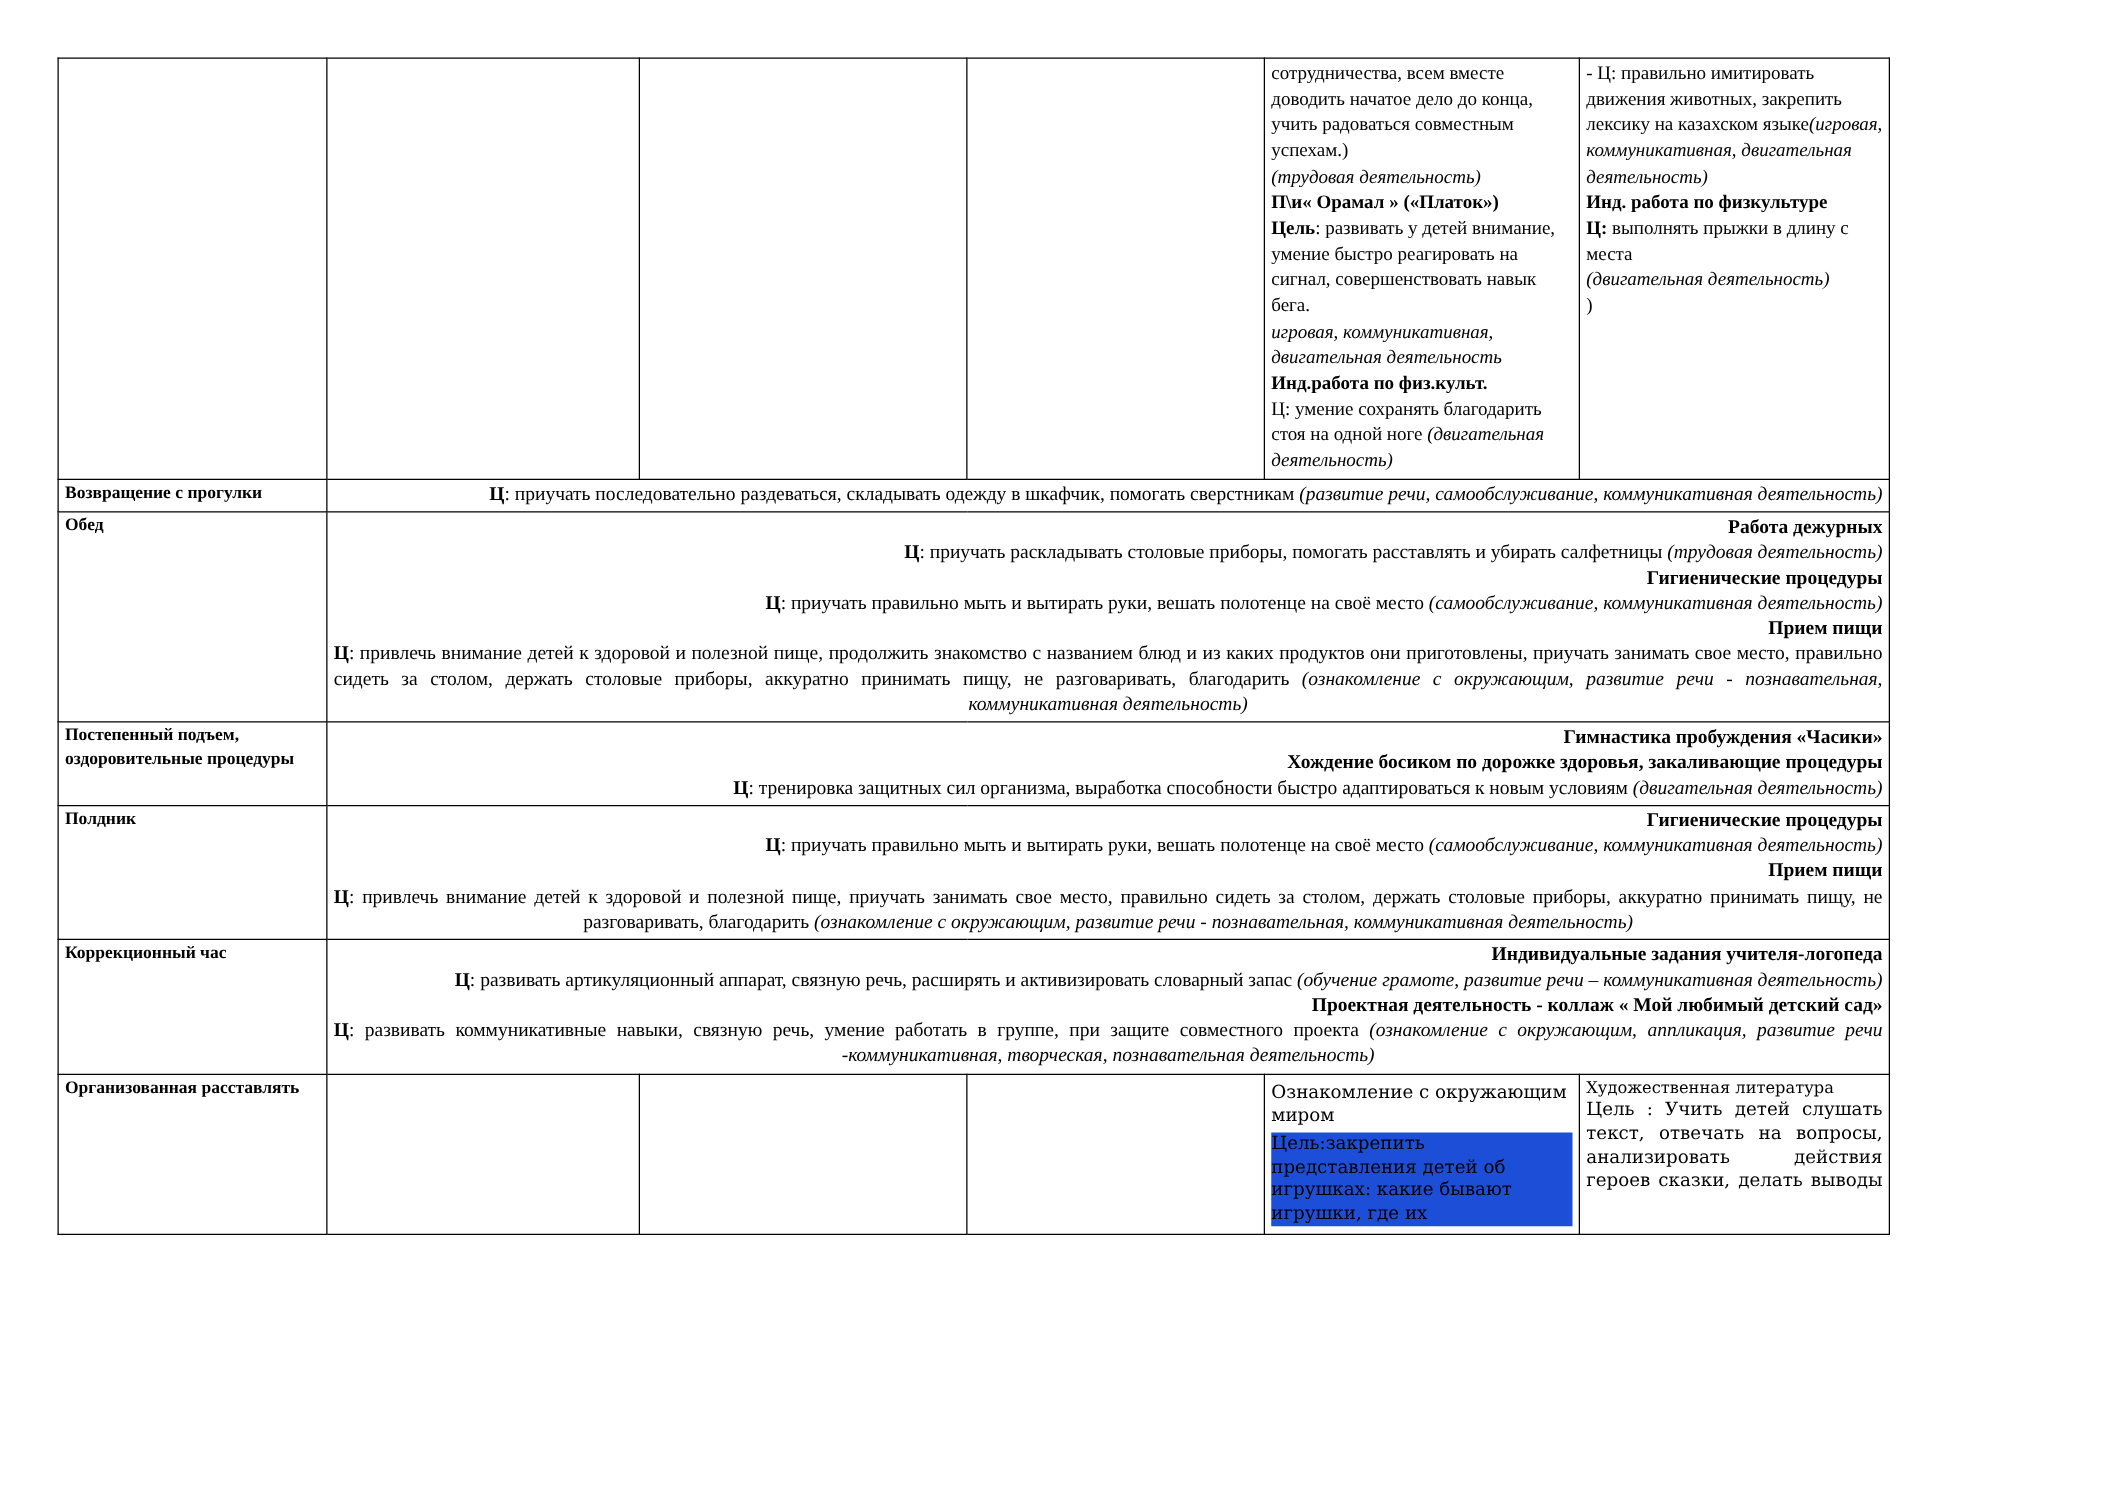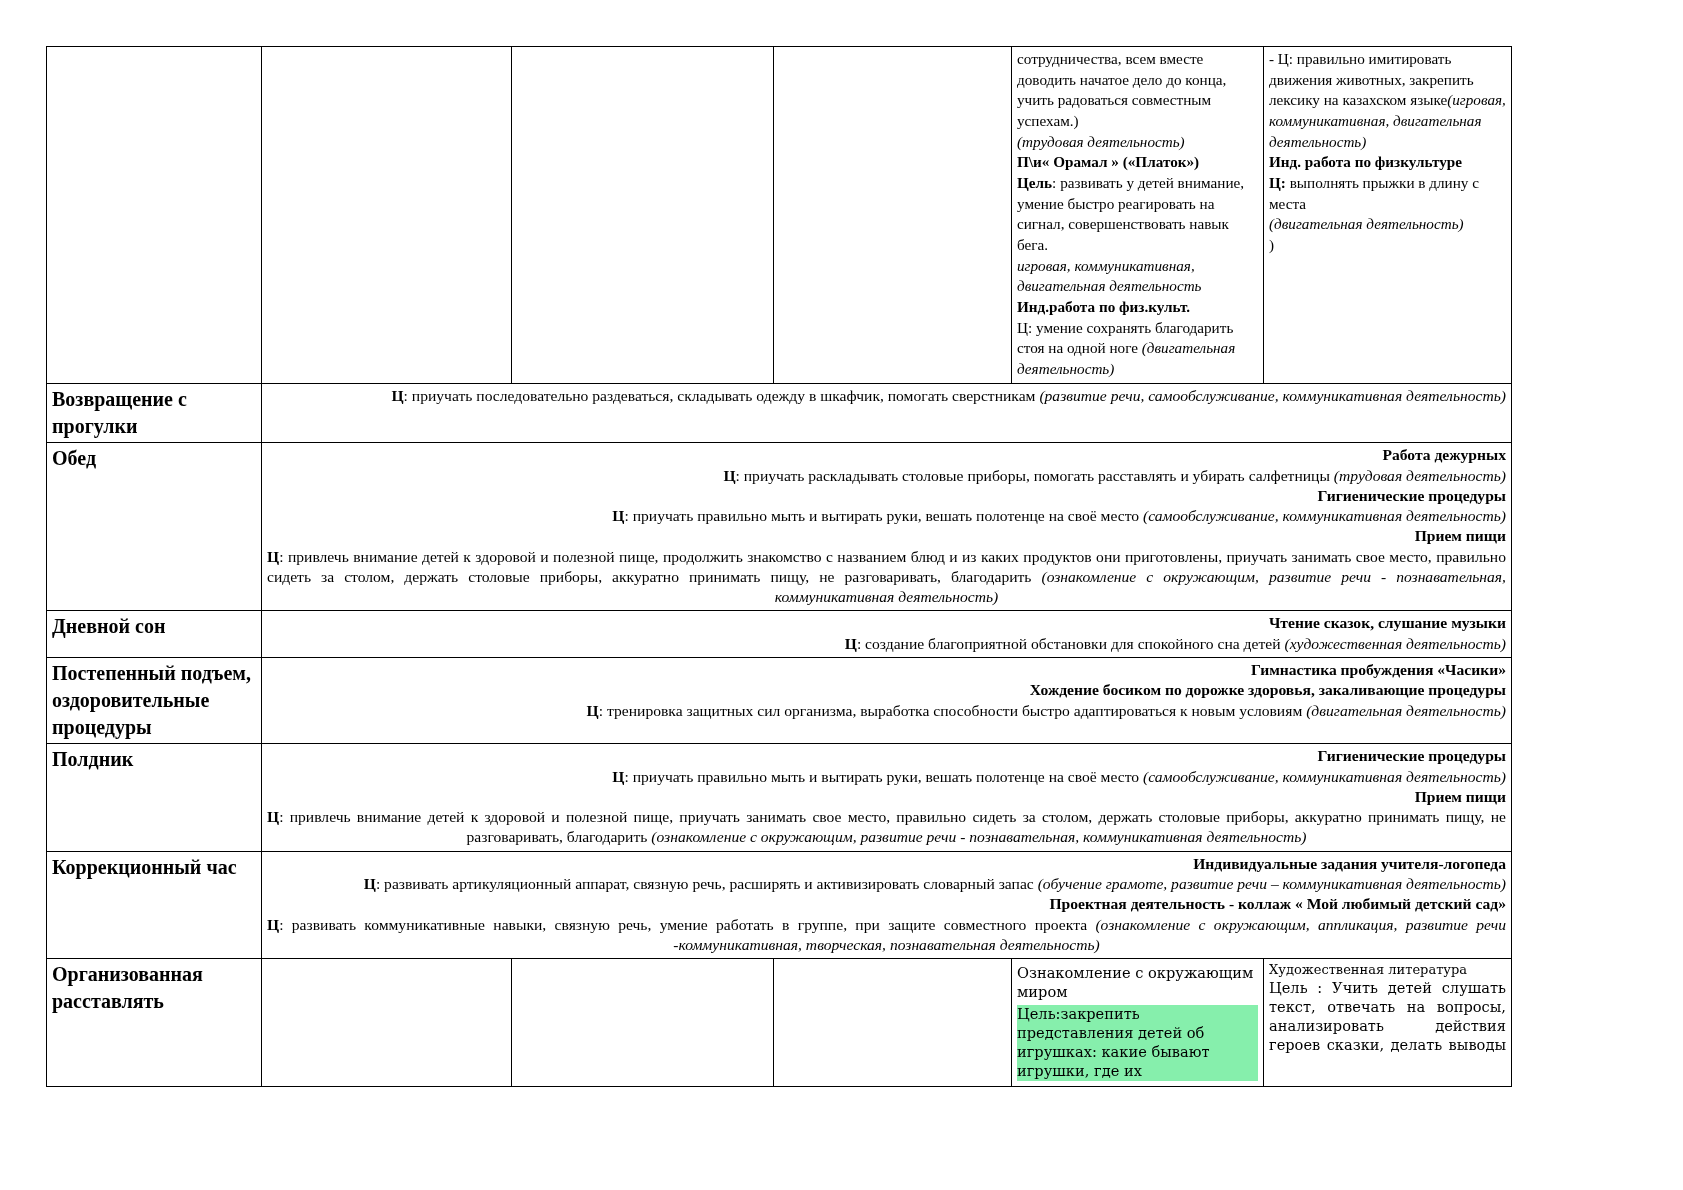--- a/index.html
+++ b/index.html
@@ -40,42 +40,42 @@
   
   col.c1 { width: 215px; }
   col.c2 { width: 250px; }
   col.c3 { width: 262px; }
   col.c4 { width: 238px; }
   col.c5 { width: 252px; }
   col.c6 { width: 248px; }
 
   .label {
     font-weight: bold;
-    font-size: 20px;
+    font-size: 14px;
     line-height: 1.34;
   }
   .narrow {
     font-size: 15.2px;
     line-height: 1.36;
   }
   .wide {
     font-size: 15.6px;
     line-height: 1.30;
   }
   .b   { font-weight: bold; }
   .i   { font-style: italic; }
 
   .right   { text-align: right; }
   .just    { text-align: justify; text-align-last: center; }
   .justr   { text-align: justify; text-align-last: right; }
   .jfull   { text-align: justify; text-align-last: justify; }
 
   p.l { margin: 0; padding: 0; }
 
-  .shaded { background: #86efac; }
+  .shaded { background: #1d4ed8; }
 </style>
 </head>
 <body>
 
 <div class="page">
 
   <table class="plan">
     <colgroup>
       <col class="c1">
         <col class="c2">
@@ -129,29 +129,20 @@
           <p class="l justr">
             <span class="b">Ц</span><span>: приучать правильно мыть и вытирать руки, вешать полотенце на своё место </span><span class="i">(самообслуживание, коммуникативная деятельность)</span>
           </p>
           <p class="l right b">Прием пищи</p>
           <p class="l just">
             <span class="b">Ц</span><span>: привлечь внимание детей к здоровой и полезной  пище,  продолжить знакомство  с названием блюд и из каких продуктов они приготовлены, приучать занимать свое место, правильно сидеть за столом, держать столовые приборы, аккуратно принимать пищу, не разговаривать, благодарить </span><span class="i">(ознакомление с окружающим, развитие речи - познавательная, коммуникативная деятельность)</span>
           </p>
         </td>
       </tr>
 
-      <tr>
-        <td class="label">Дневной сон</td>
-        <td colspan="5" class="wide">
-          <p class="l right b">Чтение сказок, слушание музыки</p>
-          <p class="l justr">
-            <span class="b">Ц</span><span>: создание благоприятной обстановки  для спокойного сна детей </span><span class="i">(художественная  деятельность)</span>
-          </p>
-        </td>
-      </tr>
 
       <tr>
         <td class="label">Постепенный подъем, оздоровительные процедуры</td>
         <td colspan="5" class="wide">
           <p class="l right b">Гимнастика пробуждения «Часики»</p>
           <p class="l right b">Хождение босиком по дорожке здоровья, закаливающие процедуры</p>
           <p class="l justr">
             <span class="b">Ц</span><span>: тренировка защитных сил организма, выработка способности быстро адаптироваться к новым условиям </span><span class="i">(двигательная деятельность)</span>
           </p>
         </td>

